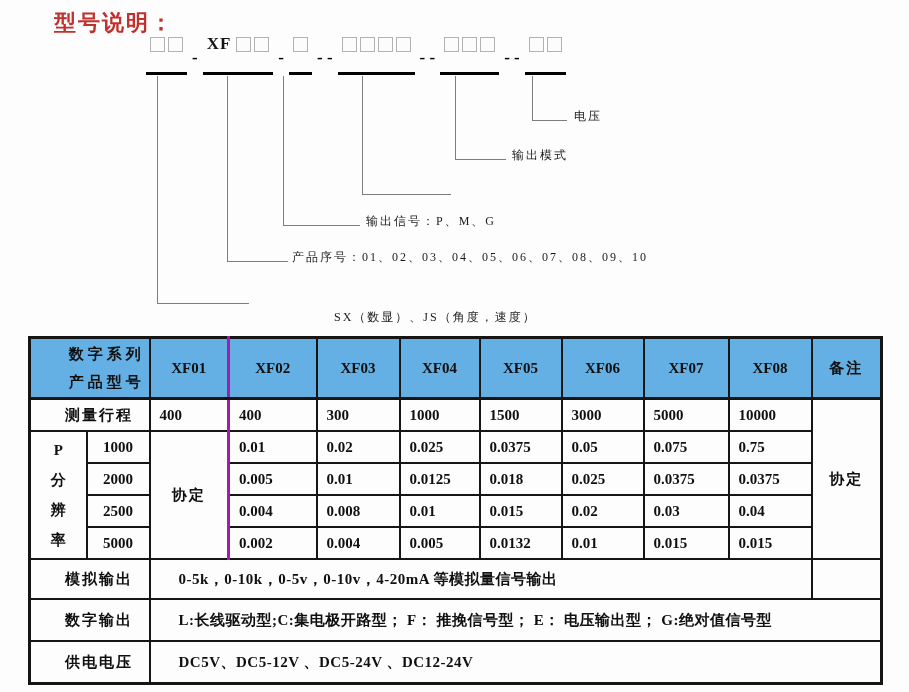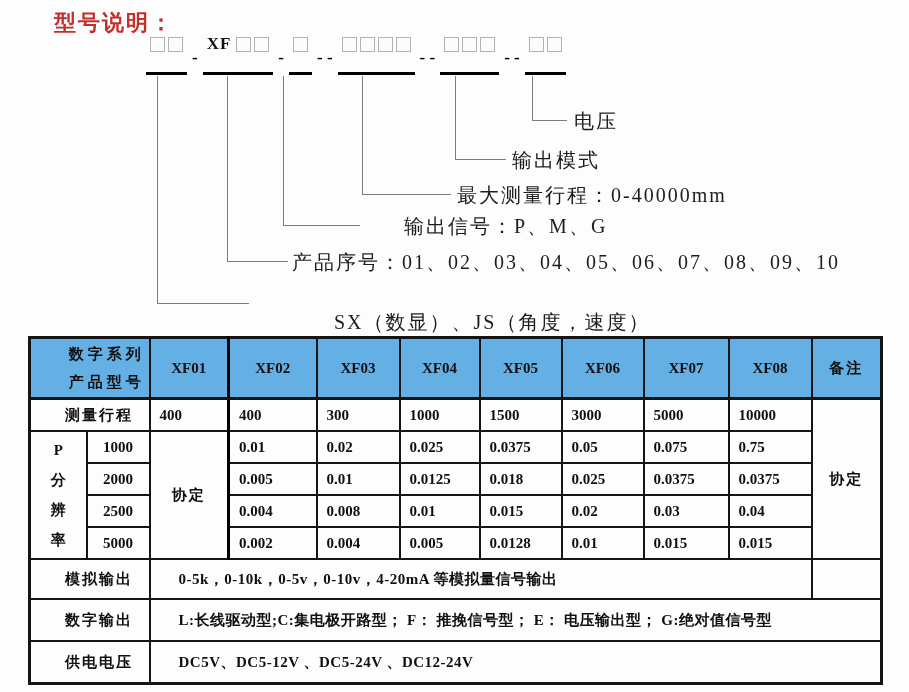--- a/index.html
+++ b/index.html
@@ -13,32 +13,32 @@
     color:#c0302c;letter-spacing:2px;font-family:"Liberation Sans","DejaVu Sans",sans-serif;
   }
   
   .model-line{position:absolute;left:146px;top:36px;display:flex;align-items:flex-end;}
   .m-group{display:flex;align-items:flex-end;gap:3px;border-bottom:3px solid #000;padding:0 4px 20px 4px;}
   .m-box{width:15px;height:15px;border:1px solid #b2b2b2;background:#fcfcfc;box-sizing:border-box;}
   .m-prefix{font-size:17px;font-weight:bold;letter-spacing:1px;line-height:16px;padding-right:2px;}
   .m-sep{font-size:17px;font-weight:bold;padding:0 5px 7px 5px;white-space:pre;color:#000;}
   
   .conn{position:absolute;border-left:1px solid #7d7d7d;border-bottom:1px solid #7d7d7d;}
-  .callout-label{position:absolute;font-size:20px;letter-spacing:2px;color:#1c1c1c;white-space:nowrap;}
+  .callout-label{position:absolute;font-size:12px;letter-spacing:2px;color:#1c1c1c;white-space:nowrap;}
   
   table.spec{position:absolute;left:28px;top:336px;width:852px;border-collapse:collapse;
     table-layout:fixed;border:3px solid #151515;}
   .spec td{border:2px solid #151515;font-size:15px;font-weight:bold;color:#101010;
     padding:0;vertical-align:middle;overflow:hidden;}
   .spec .hdr{background:#64afe3;text-align:center;}
   .spec .center{text-align:center;}
   .spec .label{padding-left:34px;letter-spacing:2px;}
   .spec .val{padding-left:9px;}
   .spec .long{padding-left:28px;letter-spacing:0.5px;}
-  .spec .sep-r{border-right:3px solid #000000;}
+  .spec .sep-r{border-right:3px solid #a21caf;}
   .spec tr.hdr-row td{border-bottom:3px solid #151515;height:58px;}
   .spec td.c0{padding-left:34px;letter-spacing:4px;line-height:28px;}
   .spec tr.travel-row td{height:30px;}
   .spec tr.p-row td{height:30px;}
   .spec tr.wide-a td{height:38px;}
   .spec tr.wide-b td{height:40px;}
   .pchars{text-align:center;}
   .pchars div{line-height:30px;font-size:15px;font-weight:bold;}
 </style>
 </head>
@@ -85,22 +85,21 @@
 
   <div class="conn" style="left:532px;top:76px;width:34px;height:44px;"></div>
   <div class="conn" style="left:455px;top:76px;width:50px;height:83px;"></div>
   <div class="conn" style="left:362px;top:76px;width:88px;height:118px;"></div>
   <div class="conn" style="left:283px;top:76px;width:76px;height:149px;"></div>
   <div class="conn" style="left:227px;top:76px;width:60px;height:185px;"></div>
   <div class="conn" style="left:157px;top:76px;width:91px;height:227px;"></div>
 
   <div class="callout-label" style="left:574px;top:108px;">电压</div>
   <div class="callout-label" style="left:512px;top:147px;">输出模式</div>
-  <div class="callout-label" style="left:457px;top:182px;">最大测量行程：0-40000mm</div>
-  <div class="callout-label" style="left:366px;top:213px;margin-left:38px;">输出信号：P、M、G</div>
+  <div class="callout-label" style="left:366px;top:213px;">输出信号：P、M、G</div>
   <div class="callout-label" style="left:292px;top:249px;">产品序号：01、02、03、04、05、06、07、08、09、10</div>
   <div class="callout-label" style="left:334px;top:309px;">SX（数显）、JS（角度，速度）</div>
 
   <table class="spec">
     <colgroup>
       <col style="width:57px">
         <col style="width:63px">
         <col style="width:79px">
         <col style="width:88px">
       <col style="width:83px">
@@ -174,21 +173,21 @@
         <td class="val">0.015</td>
         <td class="val">0.02</td>
         <td class="val">0.03</td>
         <td class="val">0.04</td>
       </tr>
       <tr class="p-row">
         <td class="center">5000</td>
         <td class="val">0.002</td>
         <td class="val">0.004</td>
         <td class="val">0.005</td>
-        <td class="val">0.0128</td>
+        <td class="val">0.0132</td>
         <td class="val">0.01</td>
         <td class="val">0.015</td>
         <td class="val">0.015</td>
       </tr>
       <tr class="wide-a">
         <td colspan="2" class="label">模拟输出</td>
         <td colspan="8" class="long">0-5k，0-10k，0-5v，0-10v，4-20mA 等模拟量信号输出</td>
         <td></td>
       </tr>
       <tr class="wide-b">

